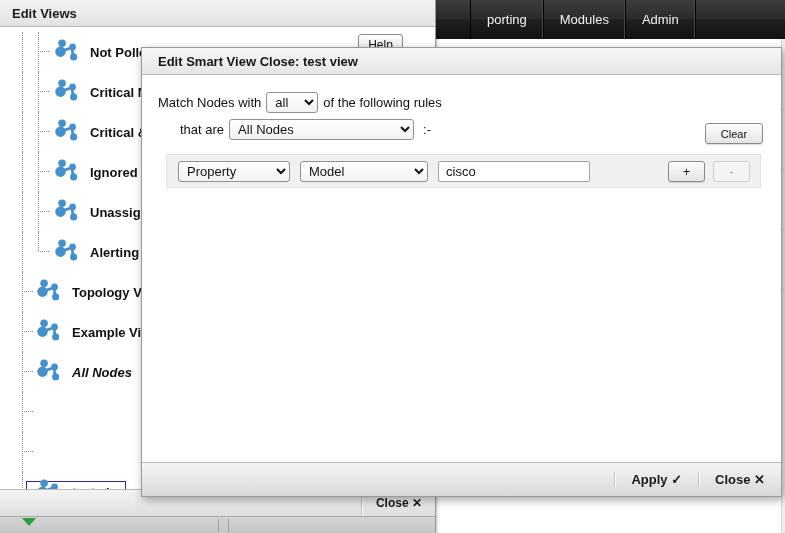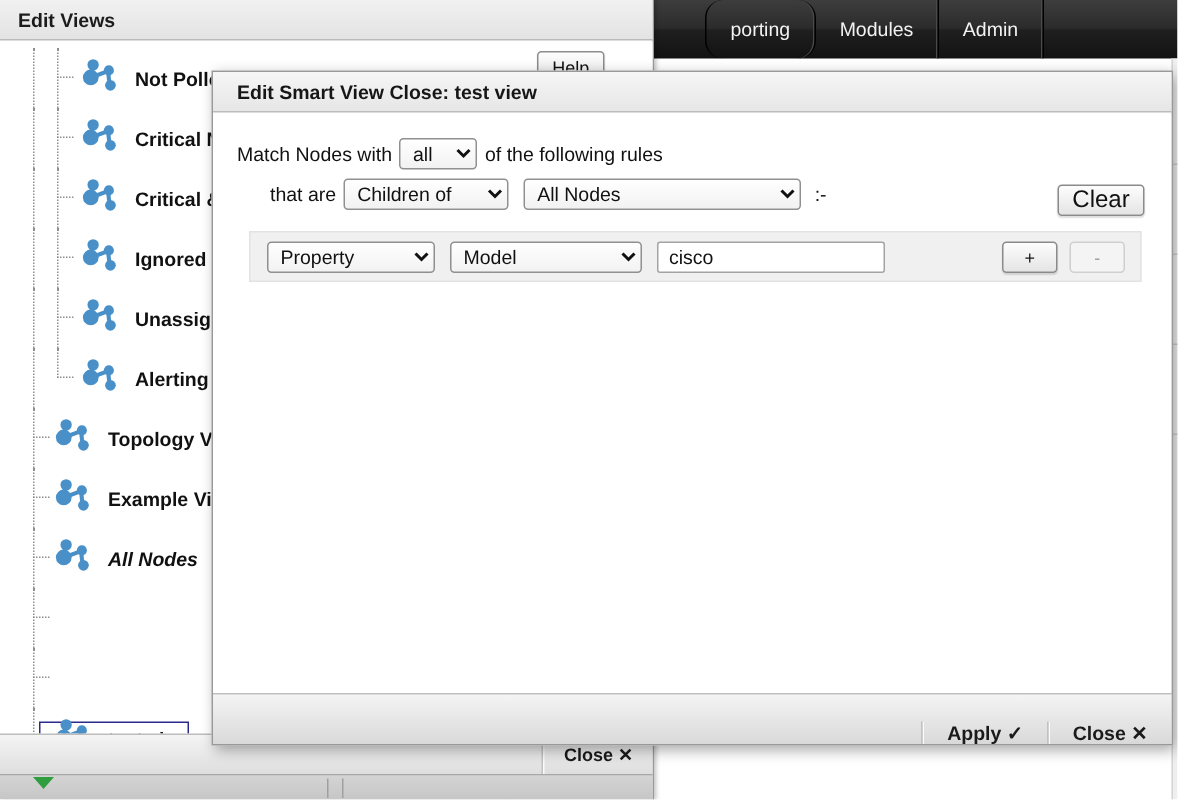--- a/index.html
+++ b/index.html
@@ -21,21 +21,21 @@
   .appnav-inner { position: absolute; left: 0; top: 0; height: 39px; display: flex; align-items: stretch; }
   .navtab {
     display: flex; align-items: center; justify-content: center;
     color: #f2f2f2; font-size: 13px; font-weight: 400;
     padding: 0 16px;
     border-right: 1px solid #000;
     box-shadow: inset -1px 0 0 #4a4a4a;
     white-space: nowrap;
     height: 39px;
   }
-  .navtab.first { border-left: 1px solid #000; border-radius: 12px; }
+  .navtab.first { border-left: 1px solid #000; }
 
   
   .bgwin {
     position: absolute; left: 0; top: 0; width: 436px; height: 533px;
     background: #ffffff;
     border-right: 1px solid #9a9a9a;
     box-shadow: 1px 0 3px rgba(0,0,0,.25);
     overflow: hidden;
     z-index: 5;
   }
@@ -139,21 +139,21 @@
   .dlg-body {
     position: absolute; left: 0; top: 28px; right: 0; bottom: 35px;
     background: #ffffff;
     padding: 16px 18px 0 16px;
     overflow: hidden;
   }
   .dlg-footer {
     position: absolute; left: 0; right: 0; bottom: 0; height: 34px;
     background: linear-gradient(180deg,#f4f4f4 0%,#d9d9d9 100%);
     border-top: 1px solid #bdbdbd;
-    display: flex; align-items: flex-end; justify-content: flex-end;
+    display: flex; align-items: center; justify-content: flex-end;
   }
   .dlg-footer .footer-btn { font-size: 13px; padding: 0 16px; }
 
   
   .row1, .row2 { display: flex; align-items: center; font-size: 13px; color: #111; }
   .row1 { margin-bottom: 6px; }
   .row2 { margin-bottom: 14px; }
   .row2 .indent { display: inline-block; width: 22px; }
   .lbl { white-space: nowrap; }
 
@@ -174,21 +174,21 @@
   select.sel-field { width: 128px; }
 
   .colon { margin-left: 4px; }
 
   .clear-btn {
     position: absolute; right: 18px; top: 47px;
     width: 58px; height: 21px;
     background: linear-gradient(180deg,#fdfdfd 0%,#e4e4e4 100%);
     border: 1px solid #8a8a8a; border-radius: 3px;
     display: flex; align-items: center; justify-content: center;
-    font-size: 16px; color: #111;
+    font-size: 11px; color: #111;
     box-shadow: 0 1px 1px rgba(0,0,0,.13);
   }
 
   .rule-row {
     position: relative;
     background: #f0f0f0;
     border: 1px solid #e2e2e2;
     height: 34px;
     margin: 0 2px 0 8px;
     display: flex; align-items: center;
@@ -471,21 +471,20 @@
 
       <div class="row1">
         <span class="lbl">Match Nodes with</span>
         <select class="sel sel-all" id="sel-match"><option value="all">all</option><option value="any">any</option></select>
         <span class="lbl">of the following rules</span>
       </div>
 
       <div class="row2">
         <span class="indent"></span>
         <span class="lbl">that are</span>
-        <select class="sel sel-rel" id="sel-rel"><option value="Children of">Children of</option><option value="Parents of">Parents of</option><option value="Descendants of">Descendants of</option></select>
         <select class="sel sel-nodes" id="sel-scope"><option value="All Nodes">All Nodes</option></select>
         <span class="colon">:-</span>
       </div>
 
       <div class="clear-btn">Clear</div>
 
       <div class="rule-row">
         <select class="sel sel-prop" id="sel-type"><option value="Property">Property</option><option value="Attribute">Attribute</option><option value="Tag">Tag</option></select>
         <select class="sel sel-field" id="sel-field"><option value="Model">Model</option><option value="Vendor">Vendor</option><option value="Name">Name</option><option value="Location">Location</option></select>
         <input class="txtinput" id="rule-text" type="text" value="cisco" style="">

